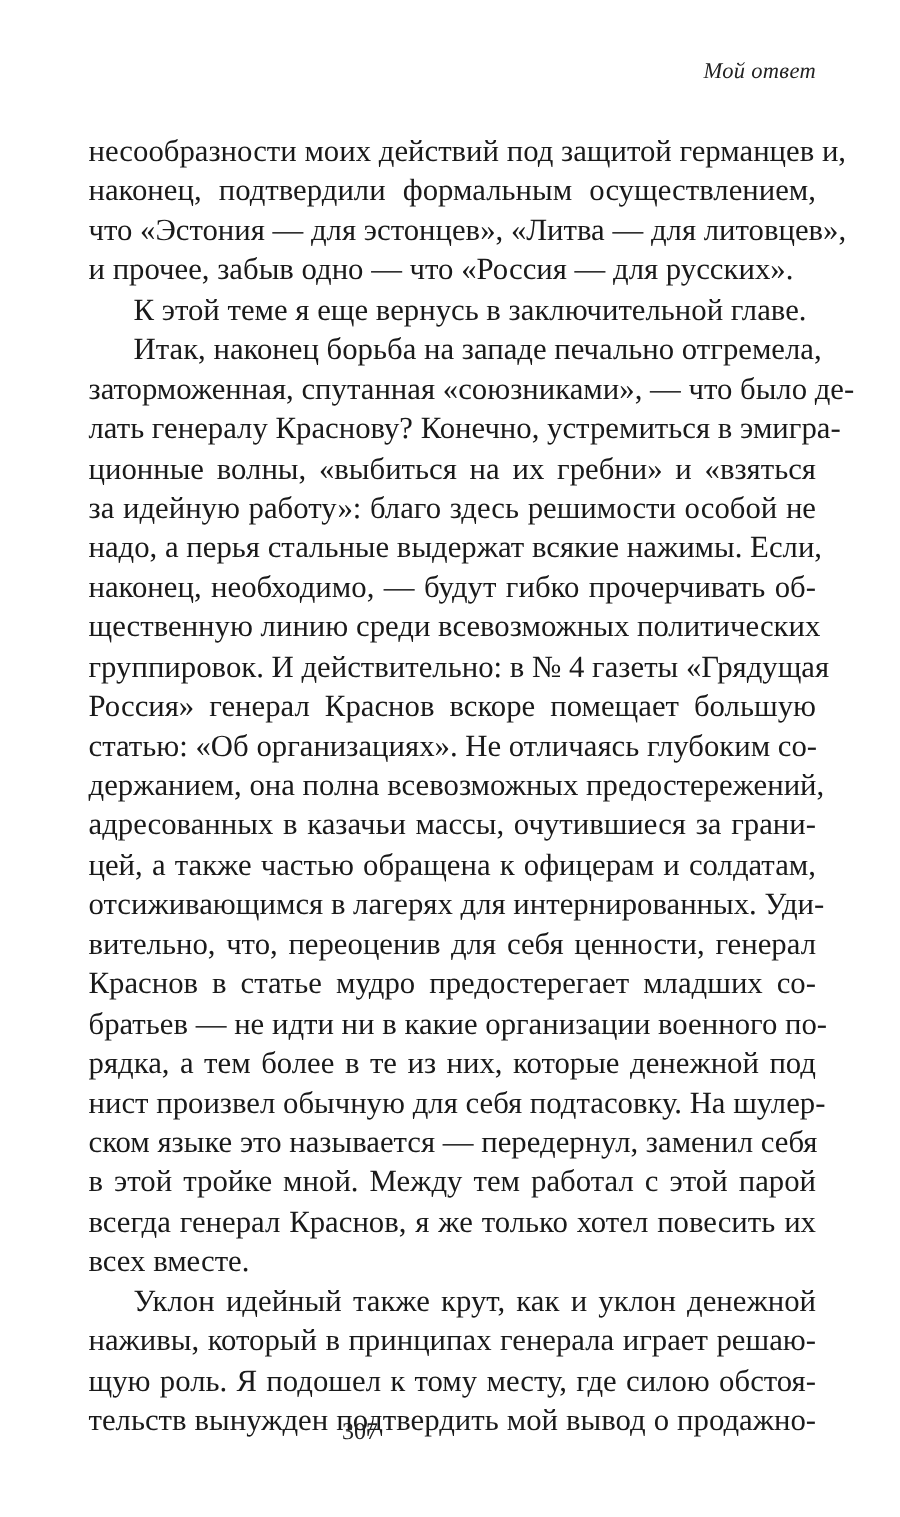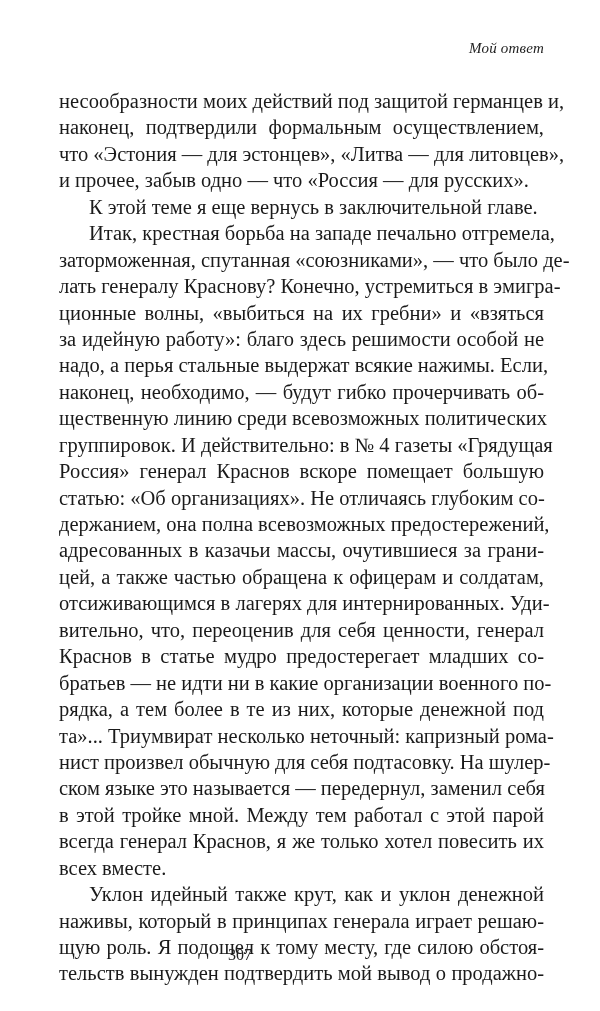--- a/index.html
+++ b/index.html
@@ -61,40 +61,39 @@
 <body>
 
 <div class="running-head">Мой ответ</div>
 
 <div class="body-text">
   <span class="line">несообразности моих действий под защитой германцев и,</span>
   <span class="line">наконец, подтвердили формальным осуществлением,</span>
   <span class="line">что «Эстония — для эстонцев», «Литва — для литовцев»,</span>
   <span class="line last">и прочее, забыв одно — что «Россия — для русских».</span>
   <span class="line indent last">К этой теме я еще вернусь в заключительной главе.</span>
-  <span class="line indent">Итак, крестная борьба на западе печально отгремела,</span>
+  <span class="line indent">Итак, наконец борьба на западе печально отгремела,</span>
   <span class="line">заторможенная, спутанная «союзниками», — что было де-</span>
   <span class="line">лать генералу Краснову? Конечно, устремиться в эмигра-</span>
   <span class="line">ционные волны, «выбиться на их гребни» и «взяться</span>
   <span class="line">за идейную работу»: благо здесь решимости особой не</span>
   <span class="line">надо, а перья стальные выдержат всякие нажимы. Если,</span>
   <span class="line">наконец, необходимо, — будут гибко прочерчивать об-</span>
   <span class="line">щественную линию среди всевозможных политических</span>
   <span class="line">группировок. И действительно: в № 4 газеты «Грядущая</span>
   <span class="line">Россия» генерал Краснов вскоре помещает большую</span>
   <span class="line">статью: «Об организациях». Не отличаясь глубоким со-</span>
   <span class="line">держанием, она полна всевозможных предостережений,</span>
   <span class="line">адресованных в казачьи массы, очутившиеся за грани-</span>
   <span class="line">цей, а также частью обращена к офицерам и солдатам,</span>
   <span class="line">отсиживающимся в лагерях для интернированных. Уди-</span>
   <span class="line">вительно, что, переоценив для себя ценности, генерал</span>
   <span class="line">Краснов в статье мудро предостерегает младших со-</span>
   <span class="line">братьев — не идти ни в какие организации военного по-</span>
   <span class="line">рядка, а тем более в те из них, которые денежной под</span>
-  <span class="line">та»... Триумвират несколько неточный: капризный рома-</span>
   <span class="line">нист произвел обычную для себя подтасовку. На шулер-</span>
   <span class="line">ском языке это называется — передернул, заменил себя</span>
   <span class="line">в этой тройке мной. Между тем работал с этой парой</span>
   <span class="line">всегда генерал Краснов, я же только хотел повесить их</span>
   <span class="line last">всех вместе.</span>
   <span class="line indent">Уклон идейный также крут, как и уклон денежной</span>
   <span class="line">наживы, который в принципах генерала играет решаю-</span>
   <span class="line">щую роль. Я подошел к тому месту, где силою обстоя-</span>
   <span class="line">тельств вынужден подтвердить мой вывод о продажно-</span>
 

